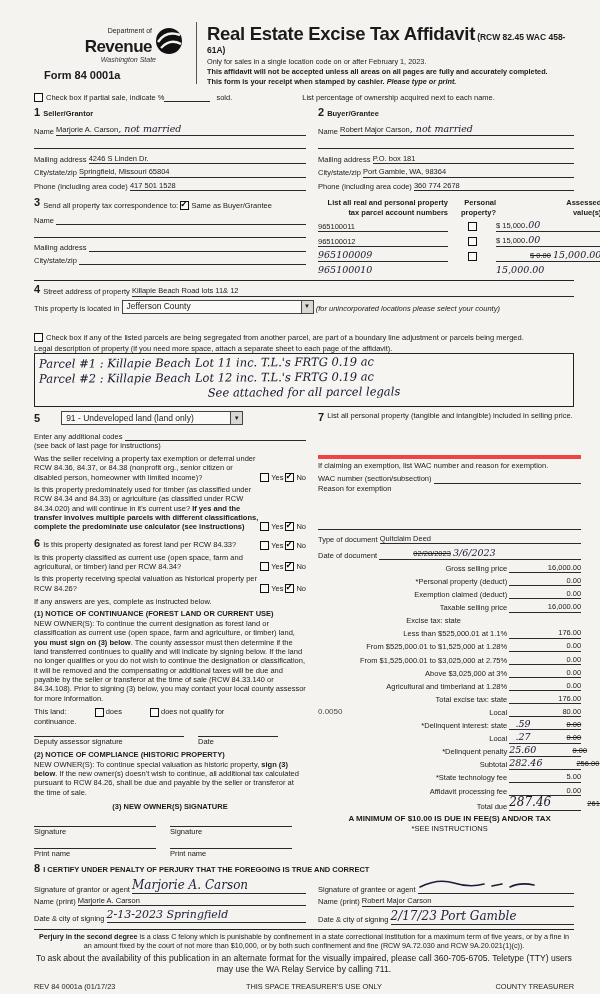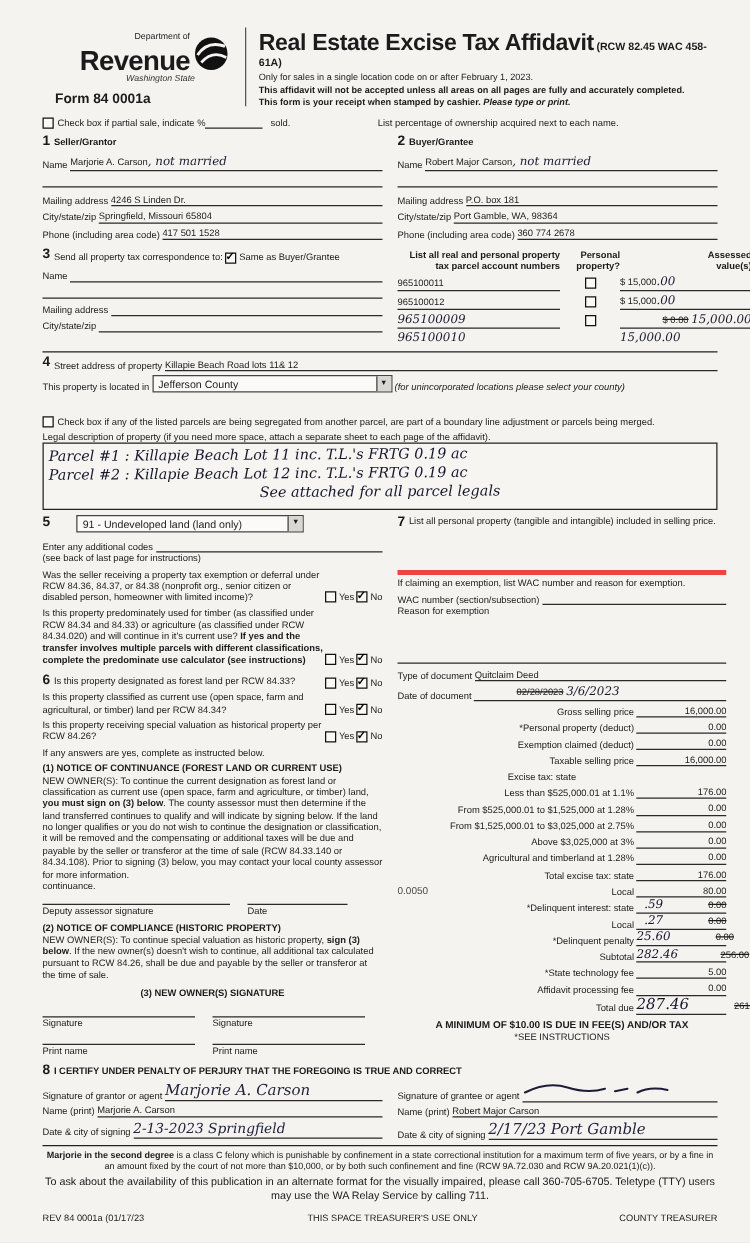--- a/index.html
+++ b/index.html
@@ -5,21 +5,21 @@
   html,body{margin:0;padding:0;background:#e7e5e1;}
   .page{width:600px;height:994px;background:#f4f3f0;position:relative;box-sizing:border-box;
         padding:20px 26px 0 34px;font-family:"Liberation Sans",sans-serif;color:#1b1b1b;
         font-size:7.5px;line-height:1.25;overflow:hidden;}
   
   .hdr{display:flex;align-items:flex-start;}
   .hdr-left{width:150px;flex:none;padding-top:6px;}
   .brandrow{display:flex;align-items:center;justify-content:flex-end;gap:2px;}
   .brandtxt{text-align:right;}
   .deptof{font-size:7px;}
-  .revenue{font-size:22px;font-weight:bold;letter-spacing:-0.5px;}
+  .revenue{font-size:17px;font-weight:bold;letter-spacing:-0.5px;}
   .wastate{font-size:7px;font-style:italic;color:#333;text-align:right;margin-top:-2px;margin-right:28px;}
   .formno{font-size:11px;font-weight:bold;margin-top:4px;text-align:left;padding-left:10px;}
   .hdr-div{width:1px;background:#555;align-self:stretch;margin:2px 10px 2px 12px;}
   .hdr-right{flex:1;padding-top:2px;}
   .title{font-size:18.5px;font-weight:bold;letter-spacing:-0.3px;display:inline;}
   .titlercw{font-size:8.5px;font-weight:bold;}
   .hline{font-size:7.3px;margin-top:1px;}
   .b{font-weight:bold;} .i{font-style:italic;}
   
   .row{display:flex;align-items:flex-end;}
@@ -28,21 +28,21 @@
       position:relative;background:#fbfaf8;flex:none;}
   .cb.on::after{content:"✓";position:absolute;left:-1px;top:-3px;font-size:9px;font-weight:bold;color:#000;}
   .hand{font-family:"DejaVu Serif",serif;font-style:italic;color:#191930;font-size:9.5px;}
   .script{font-family:"DejaVu Serif",serif;font-style:italic;color:#23233d;font-size:12px;}
   .struck{text-decoration:line-through;margin-left:34px;}
   .secnum{font-size:11px;font-weight:bold;margin-right:3px;}
   .dd{border:1px solid #444;background:#fbfaf8;display:inline-flex;align-items:center;height:12px;}
   .dd-val{padding:0 4px;font-size:8.5px;flex:1;}
   .dd-btn{width:11px;height:100%;border-left:1px solid #444;background:#d9d7d3;display:flex;
           align-items:center;justify-content:center;font-size:6px;flex:none;}
-  .yn{display:inline-flex;align-items:center;gap:2px;white-space:nowrap;flex:none;}
+  .yn{display:inline-flex;align-items:flex-start;gap:2px;white-space:nowrap;flex:none;}
   
   .cols{display:flex;}
   .lcol{width:272px;flex:none;}
   .rcol{flex:1;padding-left:12px;}
   .lbl{white-space:nowrap;}
   .ulrow{display:flex;align-items:flex-end;margin-top:3px;}
   .ulrow .fld{flex:1;min-height:9px;}
   
   .p-head{display:flex;font-weight:bold;text-align:right;margin-top:2px;}
   .p-row{display:flex;align-items:flex-end;margin-top:2px;height:13px;}
@@ -251,20 +251,25 @@
         <span class="yn">
             <span class="cb"></span>
             <span>Yes</span>
             <span class="cb on"></span>
             <span>No</span>
           </span>
       </div>
       <div style="margin-top:4px;">If any answers are yes, complete as instructed below.</div>
       <div class="b" style="margin-top:3px;">(1) NOTICE OF CONTINUANCE (FOREST LAND OR CURRENT USE)</div>
       <div><span>NEW OWNER(S): To continue the current designation as forest land or classification as current use (open space, farm and agriculture, or timber) land, </span><span class="b">you must sign on (3) below</span><span>. The county assessor must then determine if the land transferred continues to qualify and will indicate by signing below. If the land no longer qualifies or you do not wish to continue the designation or classification, it will be removed and the compensating or additional taxes will be due and payable by the seller or transferor at the time of sale (RCW 84.33.140 or 84.34.108). Prior to signing (3) below, you may contact your local county assessor for more information.</span></div>
+      <div class="row" style="margin-top:4px;">
+        <span>This land:</span>
+        <span class="cb" style="margin-left:28px;"></span>&nbsp;<span>does</span>
+        <span class="cb" style="margin-left:28px;"></span>&nbsp;<span>does not qualify for</span>
+      </div>
       <div>continuance.</div>
       <div class="cols" style="margin-top:10px;">
         <div style="width:150px;border-top:1px solid #2a2a2a;"><span>Deputy assessor signature</span></div>
         <div style="width:80px;border-top:1px solid #2a2a2a;margin-left:14px;"><span>Date</span></div>
       </div>
       <div class="b" style="margin-top:4px;">(2) NOTICE OF COMPLIANCE (HISTORIC PROPERTY)</div>
       <div><span>NEW OWNER(S): To continue special valuation as historic property, </span><span class="b">sign (3) below</span><span>. If the new owner(s) doesn't wish to continue, all additional tax calculated pursuant to RCW 84.26, shall be due and payable by the seller or transferor at the time of sale.</span></div>
       <div class="b" style="text-align:center;margin-top:5px;">(3) NEW OWNER(S) SIGNATURE</div>
       <div class="cols" style="margin-top:14px;">
         <div style="width:122px;border-top:1px solid #2a2a2a;"><span>Signature</span></div>
@@ -402,21 +407,21 @@
         <div class="s8row"><span class="lbl">Signature of grantee or agent</span>&nbsp;<span class="fld" style="flex:1;"><span class="sig-svg"><svg width="120" height="13" viewBox="0 0 120 13">
                   <path d="M2 9 q18 -9 34 -4 t30 1 M74 8 l10 -2 M92 9 q10 -5 24 -2" stroke="#1c1c38" stroke-width="1.6" fill="none" stroke-linecap="round"></path>
                 </svg></span></span></div>
         <div class="s8row"><span class="lbl">Name (print)</span>&nbsp;<span class="fld" style="flex:1;"><span>Robert Major Carson</span></span></div>
         <div class="s8row"><span class="lbl">Date &amp; city of signing</span>&nbsp;<span class="fld" style="flex:1;"><span class="script" style="font-size:12px;">2/17/23  Port Gamble</span></span></div>
       </div>
     </div>
   </div>
 
   <div class="thickline"></div>
-  <div class="footnote"><span class="b">Marjorie in the second degree</span><span> is a class C felony which is punishable by confinement in a state correctional institution for a maximum term of five years, or by a fine in an amount fixed by the court of not more than $10,000, or by both such confinement and fine (RCW 9A.72.030 and RCW 9A.20.021(1)(c)).</span></div>
+  <div class="footnote"><span class="b">Perjury in the second degree</span><span> is a class C felony which is punishable by confinement in a state correctional institution for a maximum term of five years, or by a fine in an amount fixed by the court of not more than $10,000, or by both such confinement and fine (RCW 9A.72.030 and RCW 9A.20.021(1)(c)).</span></div>
   <div class="altnote">To ask about the availability of this publication in an alternate format for the visually impaired, please call 360-705-6705. Teletype (TTY) users may use the WA Relay Service by calling 711.</div>
   <div class="revrow">
     <span style="width:170px;">REV 84 0001a  (01/17/23</span>
     <span style="flex:1;text-align:center;">THIS SPACE TREASURER'S USE ONLY</span>
     <span style="width:150px;text-align:right;">COUNTY TREASURER</span>
   </div>
 
 </div>
 
 </body></html>

